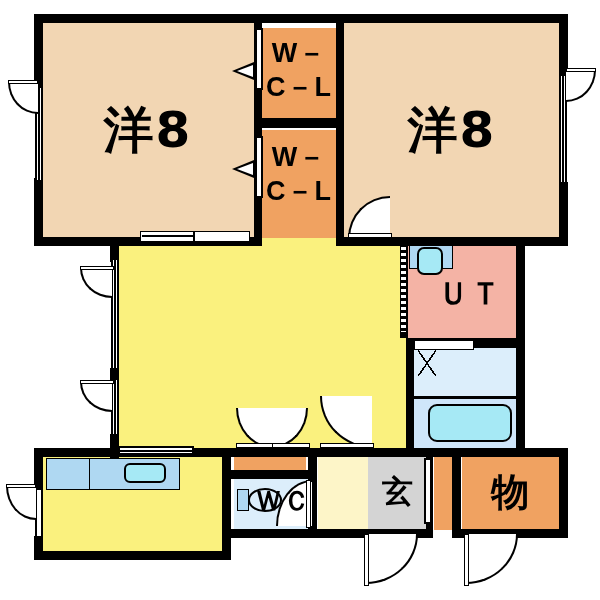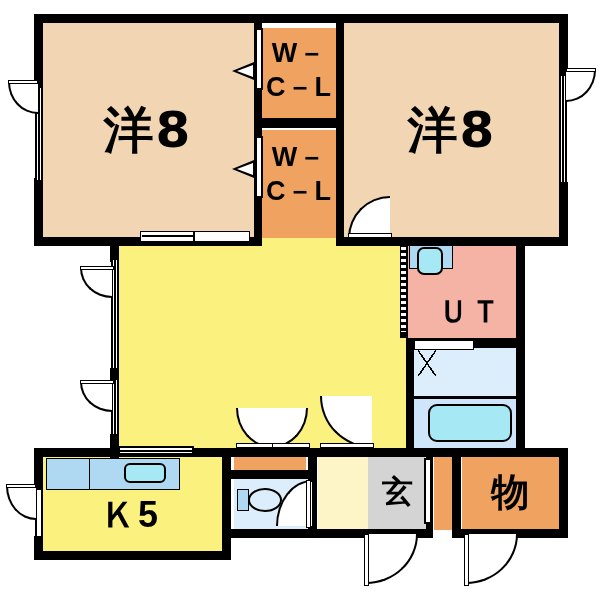--- a/index.html
+++ b/index.html
@@ -208,22 +208,22 @@
 
   <div class="lbl" style="left:260px;top:36px;width:78px;height:34px;font-size:27px;">W－</div>
   <div class="lbl" style="left:260px;top:70px;width:78px;height:34px;font-size:27px;">C－L</div>
 
   <div class="lbl" style="left:260px;top:140px;width:78px;height:34px;font-size:27px;">W－</div>
   <div class="lbl" style="left:260px;top:174px;width:78px;height:34px;font-size:27px;">C－L</div>
 
   <div class="lbl lbl-jp" style="left:344px;top:90px;width:216px;height:80px;font-size:50px;">洋8</div>
 
 
-  <div class="lbl" style="left:420px;top:272px;width:100px;height:44px;font-size:31px;margin-top:18px;">ＵＴ</div>
-
-  <div class="lbl" style="left:60px;top:492px;width:140px;height:46px;font-size:36px;">Ｋ5</div>
-
+  <div class="lbl" style="left:420px;top:272px;width:100px;height:44px;font-size:31px;">ＵＴ</div>
+
+
+  <div class="lbl" style="left:252px;top:484px;width:62px;height:34px;font-size:27px;">ＷＣ</div>
 
   <div class="lbl lbl-jp" style="left:368px;top:468px;width:60px;height:48px;font-size:31px;">玄</div>
 
   <div class="lbl lbl-jp" style="left:462px;top:466px;width:98px;height:52px;font-size:38px;">物</div>
 
 </div>
 
 </body></html>

